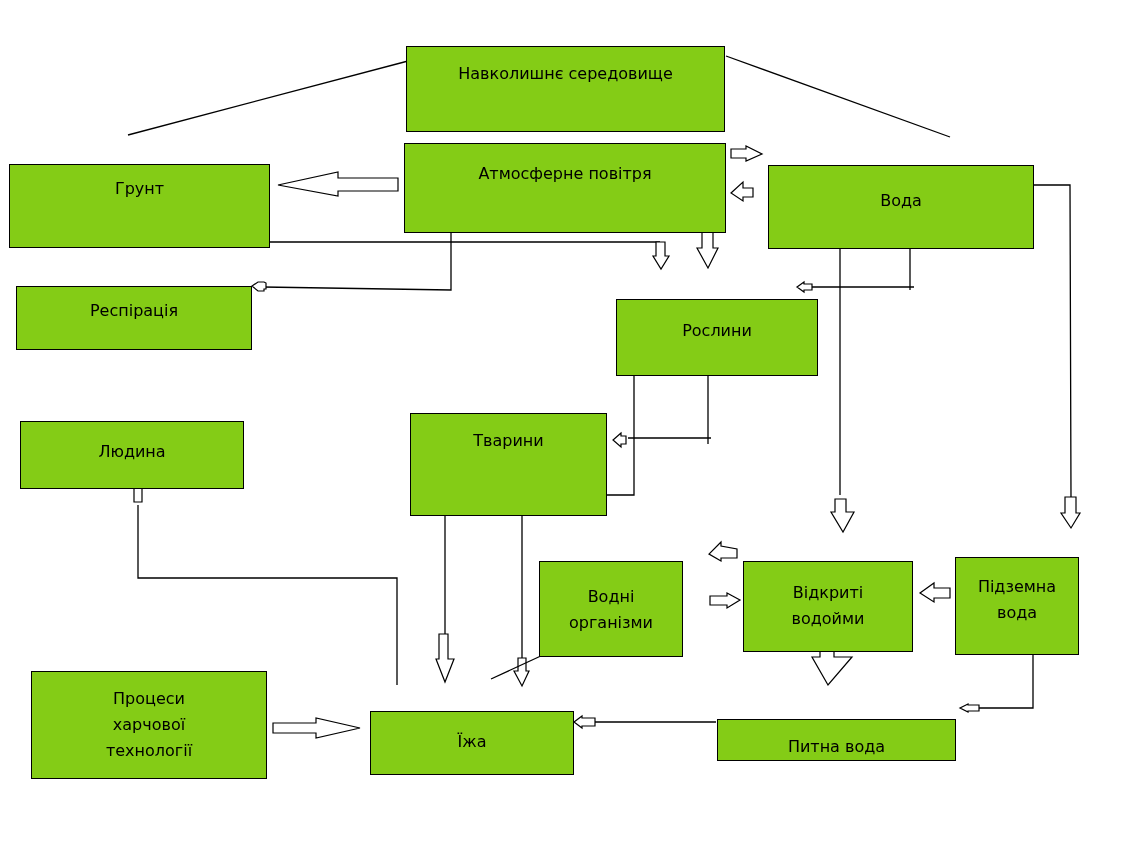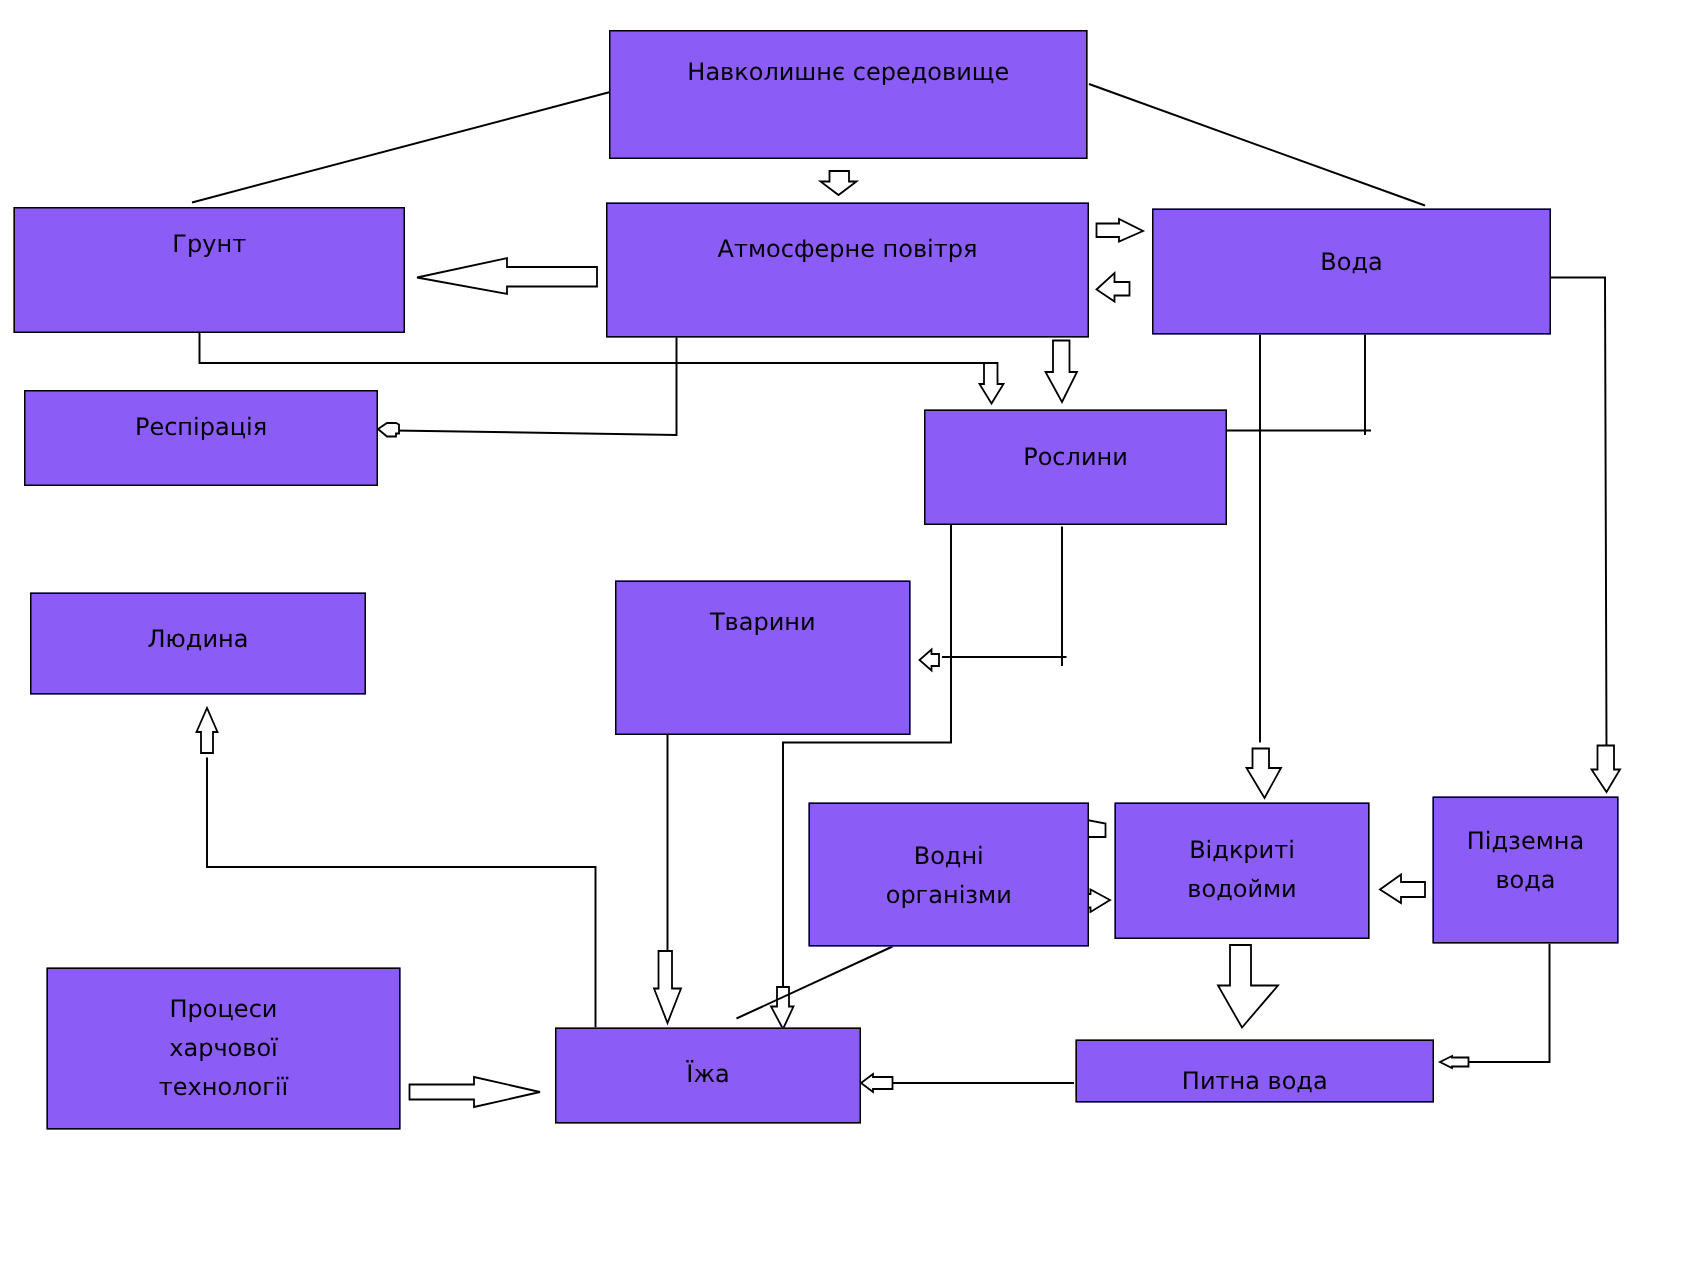--- a/index.html
+++ b/index.html
@@ -1,18 +1,18 @@
 <!DOCTYPE html>
 <html><head>
   <meta charset="utf-8">
   <style>
     html, body { margin: 0; padding: 0; background: #ffffff; }
     body { width: 1128px; height: 842px; position: relative; overflow: hidden; font-family: "DejaVu Sans", sans-serif; }
     svg#diagram { position: absolute; left: 0; top: 0; }
-    .box { position: absolute; box-sizing: border-box; border: 1.5px solid #000; background: #8b5cf6; }
+    .box { position: absolute; box-sizing: border-box; border: 1.5px solid #000; background: #84cc16; margin-top: 26px; }
     .label { position: absolute; left: 0; right: 0; text-align: center; font-size: 16px; color: #000; line-height: 26px; white-space: pre-line; }
     .line { stroke: #000; stroke-width: 1.3; fill: none; }
     .arrow { stroke: #000; stroke-width: 1.2; fill: #fff; stroke-linejoin: miter; }
   </style>
 </head>
 <body>
 
 <svg id="diagram" width="1128" height="842">
 
   <line class="line" x1="408" y1="61" x2="128" y2="135"></line>
@@ -75,21 +75,21 @@
 </svg>
 
 <div class="box" style="left:406px;top:20px;width:319px;height:86px;">
   <div class="label" style="top:14px;">Навколишнє середовище</div>
 </div>
 
 <div class="box" style="left:9px;top:138px;width:261px;height:84px;">
   <div class="label" style="top:11px;">Грунт</div>
 </div>
 
-<div class="box" style="left:404px;top:135px;width:322px;height:90px;padding-left:31px;">
+<div class="box" style="left:404px;top:117px;width:322px;height:90px;padding-left:31px;">
   <div class="label" style="top:17px;">Атмосферне повітря</div>
 </div>
 
 <div class="box" style="left:768px;top:139px;width:266px;height:84px;">
   <div class="label" style="top:22px;">Вода</div>
 </div>
 
 <div class="box" style="left:16px;top:260px;width:236px;height:64px;">
   <div class="label" style="top:11px;">Респірація</div>
 </div>
@@ -99,21 +99,21 @@
 </div>
 
 <div class="box" style="left:20px;top:395px;width:224px;height:68px;">
   <div class="label" style="top:17px;">Людина</div>
 </div>
 
 <div class="box" style="left:410px;top:387px;width:197px;height:103px;">
   <div class="label" style="top:14px;">Тварини</div>
 </div>
 
-<div class="box" style="left:539px;top:535px;width:187px;height:96px;">
+<div class="box" style="left:539px;top:535px;width:144px;height:96px;">
   <div class="label" style="top:22px;">Водні
 організми</div>
 </div>
 
 <div class="box" style="left:743px;top:535px;width:170px;height:91px;">
   <div class="label" style="top:18px;">Відкриті
 водойми</div>
 </div>
 
 <div class="box" style="left:955px;top:531px;width:124px;height:98px;">

